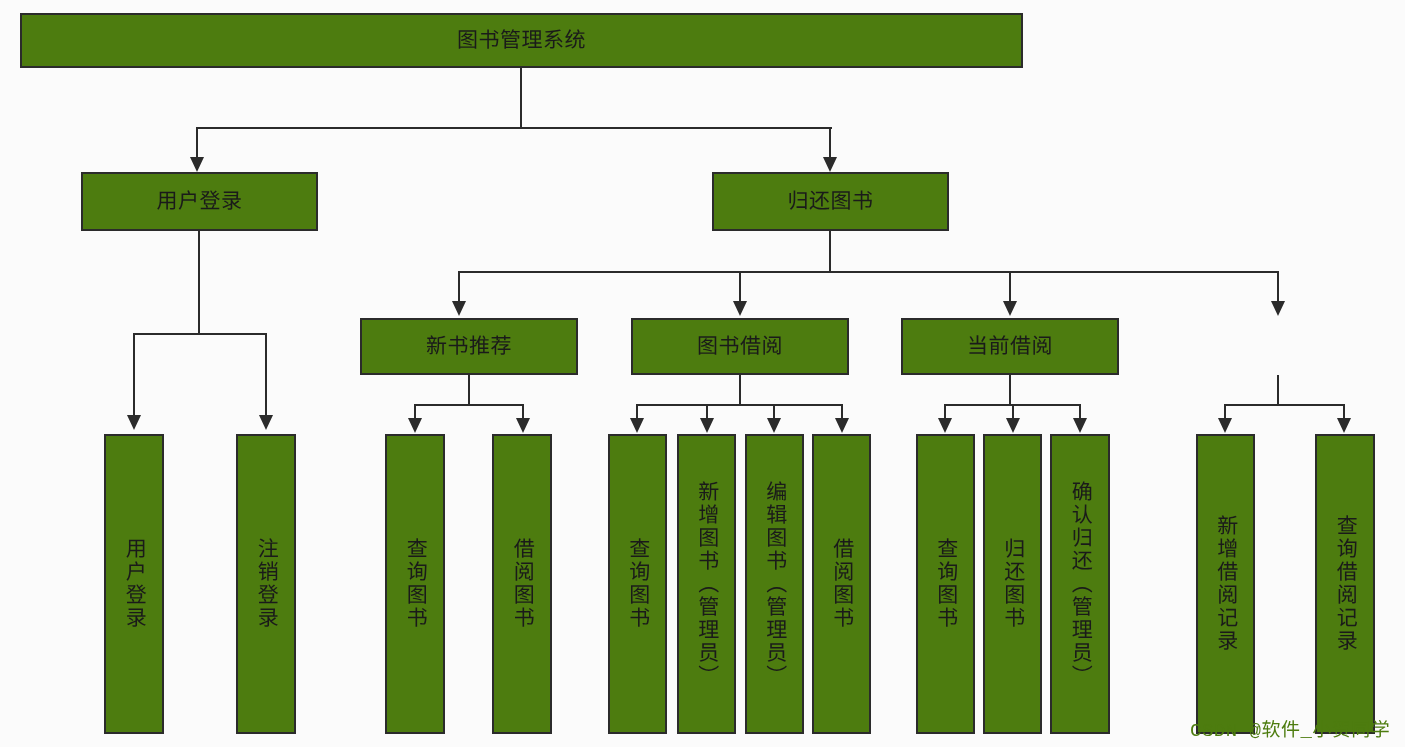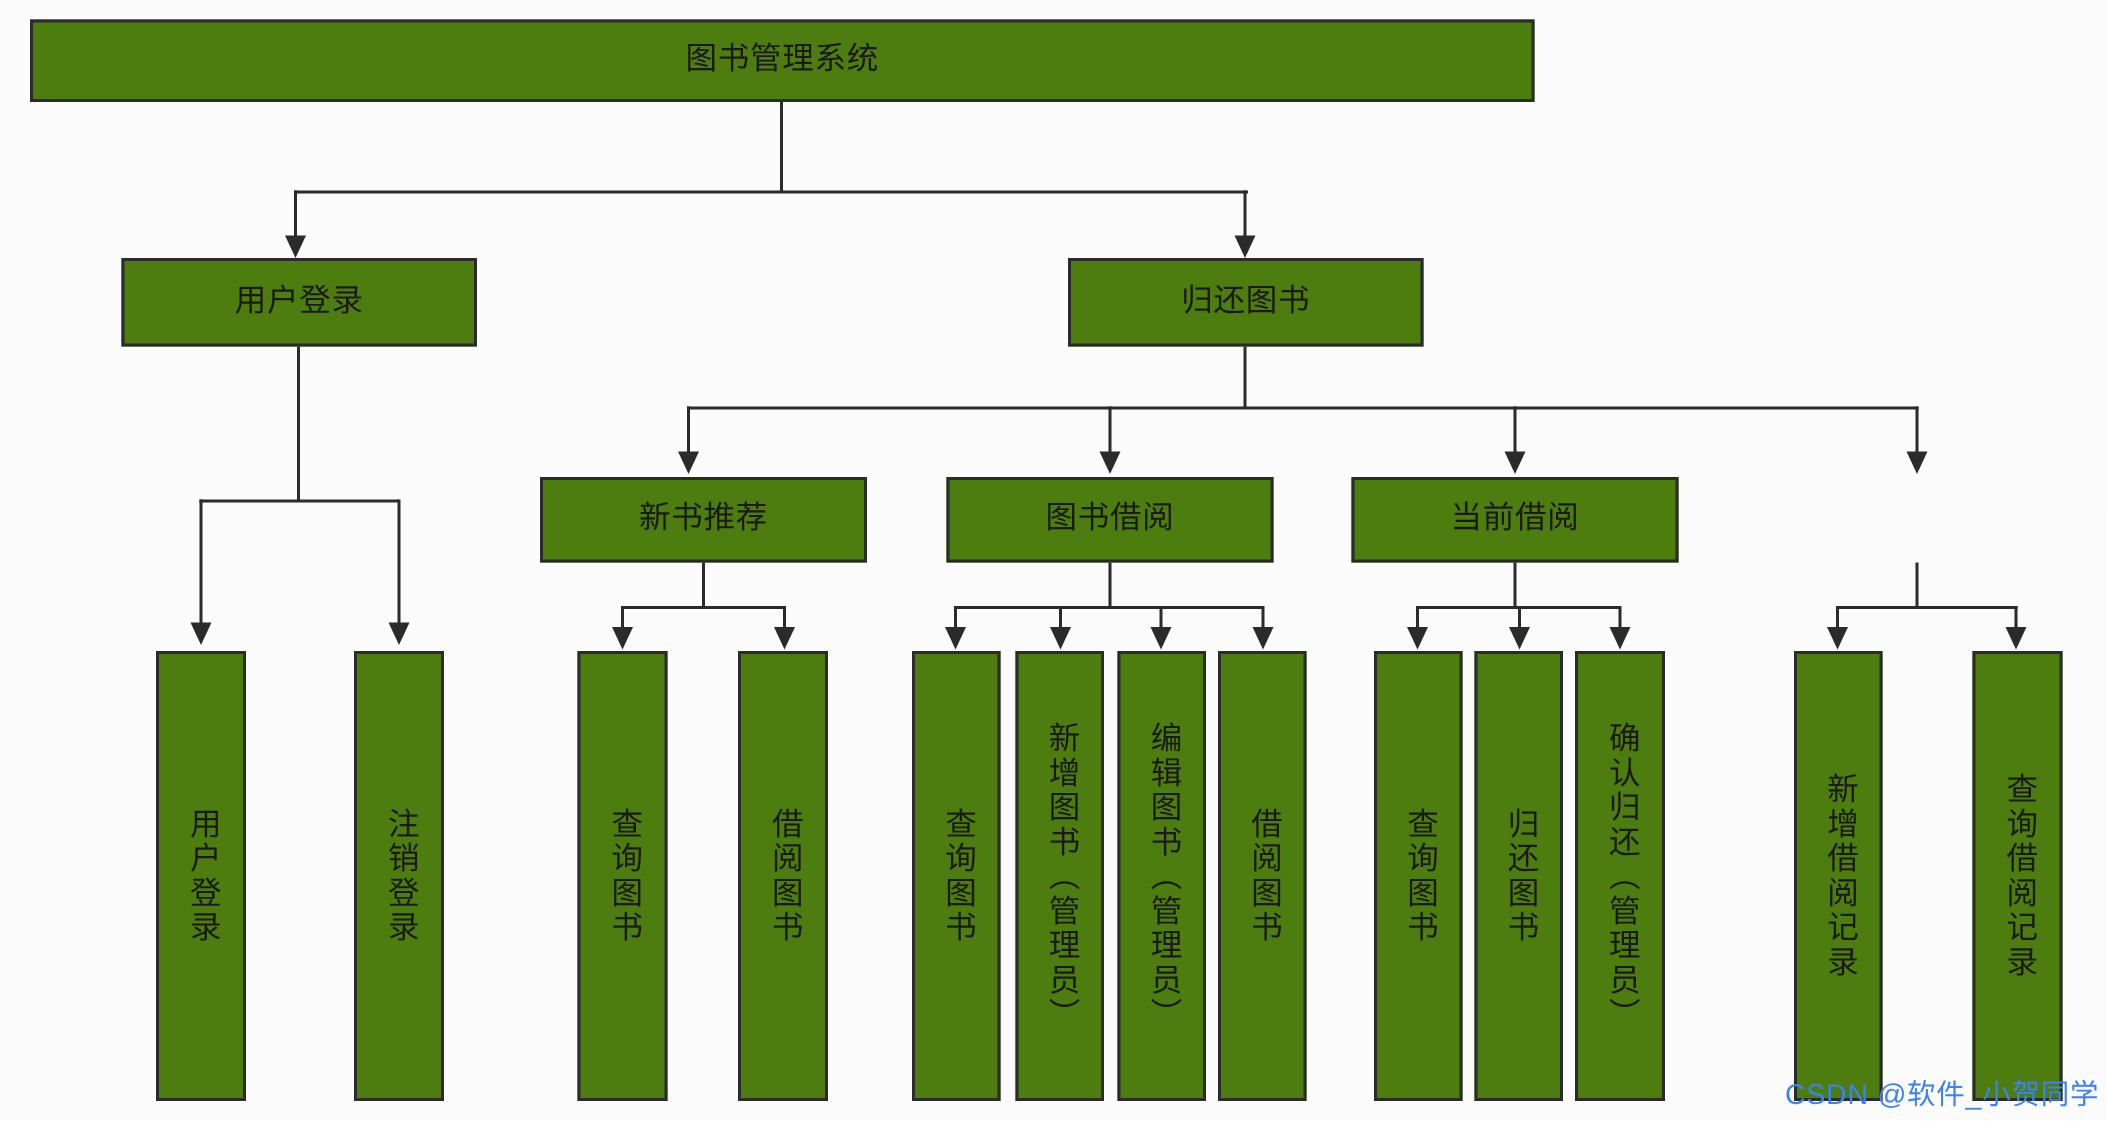--- a/index.html
+++ b/index.html
@@ -59,24 +59,25 @@
   .arrow {
     position: absolute;
     width: 0;
     height: 0;
     border-left: 7px solid transparent;
     border-right: 7px solid transparent;
     border-top: 15px solid #2b2b2b;
   }
   .watermark {
     position: absolute;
-    color: #3b82f6;
+    color: #4d7c0f;
     font-size: 19px;
     white-space: nowrap;
     letter-spacing: 0.5px;
+    font-family: Liberation Mono, monospace;
   }
 </style>
 </head>
 <body>
 
 <div id="canvas">
 
   <div class="node" style="left:20px; top:13px; width:1003px; height:55px;">
     <span class="label">图书管理系统</span>
   </div>

